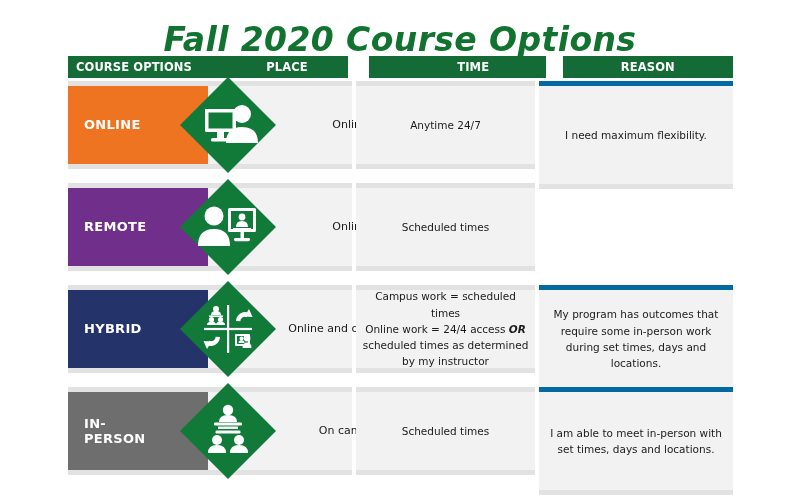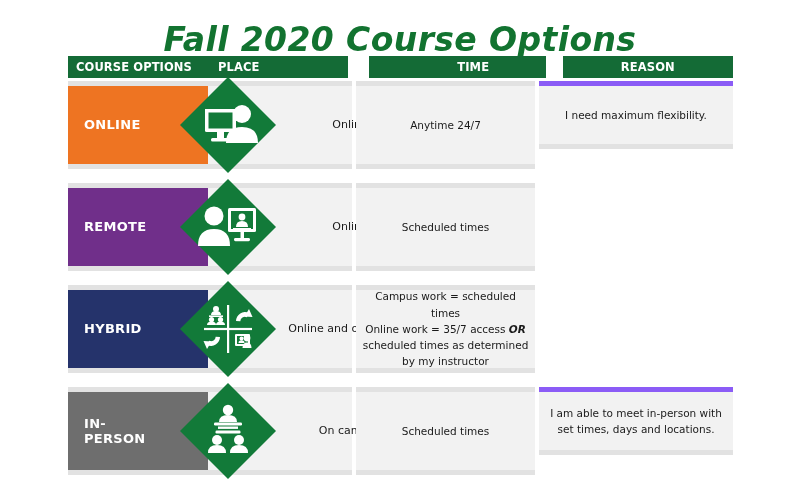--- a/index.html
+++ b/index.html
@@ -64,21 +64,22 @@
     box-sizing: border-box;
   }
   .hcell-options {
     width: 284px;
     justify-content: flex-start;
     position: relative;
     padding-left: 8px;
   }
   .hcell-options .label-place {
     position: absolute;
-    left: 0; right: 0;
+    left: 8px; right: 0;
+    text-align: center;
     margin-left: 150px;
   }
   .hcell-time {
     width: 179px;
     margin-left: 4px;
     justify-content: center;
     padding-left: 32px;
   }
   .hcell-reason {
     width: 173px;
@@ -114,24 +115,24 @@
     border-top: 5px solid #e2e2e2;
     border-bottom: 5px solid #e2e2e2;
     box-sizing: border-box;
     display: flex;
     align-items: center;
     justify-content: center;
   }
   .cell-reason {
     position: relative;
     width: 194px;
-    height: 68px;
+    height: 108px;
     margin-left: 4px;
     background: #f2f2f2;
-    border-top: 5px solid #8b5cf6;
+    border-top: 5px solid #0369a1;
     border-bottom: 5px solid #e2e2e2;
     box-sizing: border-box;
     display: flex;
     align-items: center;
     justify-content: center;
   }
 
   
   .mode-band {
     position: absolute;
@@ -311,23 +312,26 @@
               <path d="M42 58 a9 9 0 0 1 -13 8 l2.2 -4.2 a4.6 4.6 0 0 0 6.5 -4 z" fill="#ffffff"></path>
               <polygon points="29,70 25.5,62 33.5,62.5" fill="#ffffff"></polygon>
             </g>
           </svg>
         </div>
         <div class="place-text">Online and on campus</div>
       </div>
       <div class="cell-time">
         <div class="body-text">
           <span>Campus work = scheduled times</span><br>
-          <span>Online work = 35/7 access </span><span class="em">OR</span><br>
+          <span>Online work = 24/4 access </span><span class="em">OR</span><br>
           <span>scheduled times as determined by my instructor</span>
         </div>
+      </div>
+      <div class="cell-reason">
+        <div class="body-text">My program has outcomes that require some in-person work during set times, days and locations.</div>
       </div>
     </div>
 
     <div class="row">
       <div class="cell-options">
         <div class="mode-band" style="background:#6E6E6E">
           <span class="mode-label">
             <span>IN-</span><br>
             <span>PERSON</span>
           </span>

